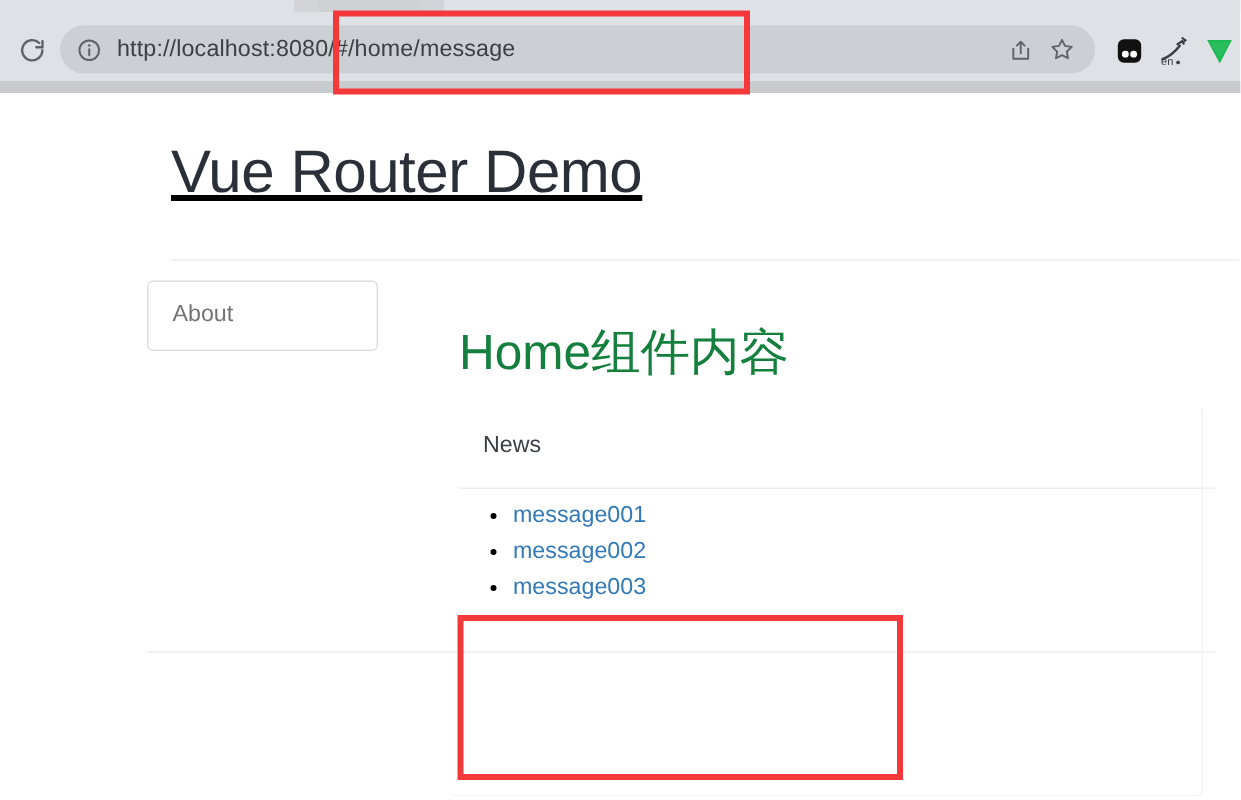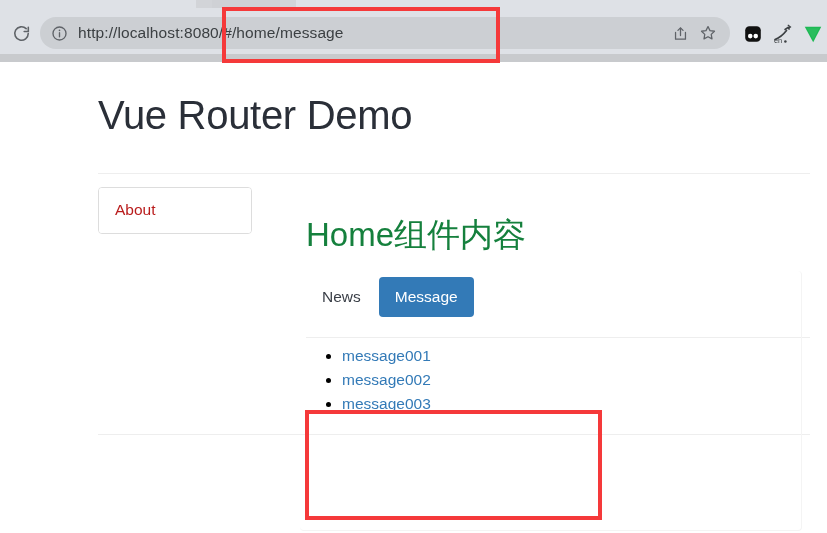--- a/index.html
+++ b/index.html
@@ -127,22 +127,23 @@
   .page {
     position: absolute;
     left: 0; top: 62px;
     width: 827px;
     height: 471px;
     background: #fff;
     overflow: hidden;
   }
   .container {
     position: absolute;
-    left: 98px; top: 31px;
+    left: 114px; top: 31px;
     width: 712px;
+    text-decoration: underline;
   }
   .page-title {
     font-size: 40px;
     font-weight: normal;
     color: #2a2f38;
     margin: 0;
     line-height: 1.1;
     letter-spacing: -0.3px;
   }
   .hr {
@@ -175,21 +176,21 @@
     padding: 13px 16px;
     font-size: 15.5px;
     color: #337ab7;
     background: #ffffff;
     border-bottom: 1px solid #dddddd;
     text-decoration: none;
     cursor: pointer;
     line-height: 1.2;
   }
   .list-group-item:last-child { border-bottom: 0; }
-  .list-group-item.inactive { color: #b91c1c; }
+  .list-group-item.inactive { color: #737373; }
   .list-group-item.active {
     background: #337ab7;
     color: #ffffff;
     border-color: #337ab7;
   }
 
   
   .content-col {
     position: absolute;
     left: 208px; top: 0;
@@ -228,21 +229,21 @@
   }
   .nav-pills li.inactive a { color: #3a3f47; }
   .nav-pills li.active a {
     background: #337ab7;
     color: #ffffff;
   }
 
   
   .tab-panel {
     position: relative;
-    margin-top: 20px;
+    margin-top: 8px;
     border-top: 1px solid #eeeeee;
     padding-top: 0;
   }
   .msg-list {
     list-style: disc;
     margin: 0;
     padding: 6px 0 6px 36px;
   }
   .msg-list li {
     line-height: 24px;
@@ -382,23 +383,20 @@
       </div>
 
       <div class="content-col">
         <h2 class="content-heading">Home组件内容</h2>
 
         <div class="tabs-wrap">
           <ul class="nav-pills">
             <li class="inactive">
               <a href="#">News</a>
             </li>
-            <li class="active">
-              <a href="#">Message</a>
-            </li>
           </ul>
         </div>
 
         <div class="tab-panel">
           <ul class="msg-list">
             <li>
               <a href="#">message001</a>
             </li>
             <li>
               <a href="#">message002</a>

